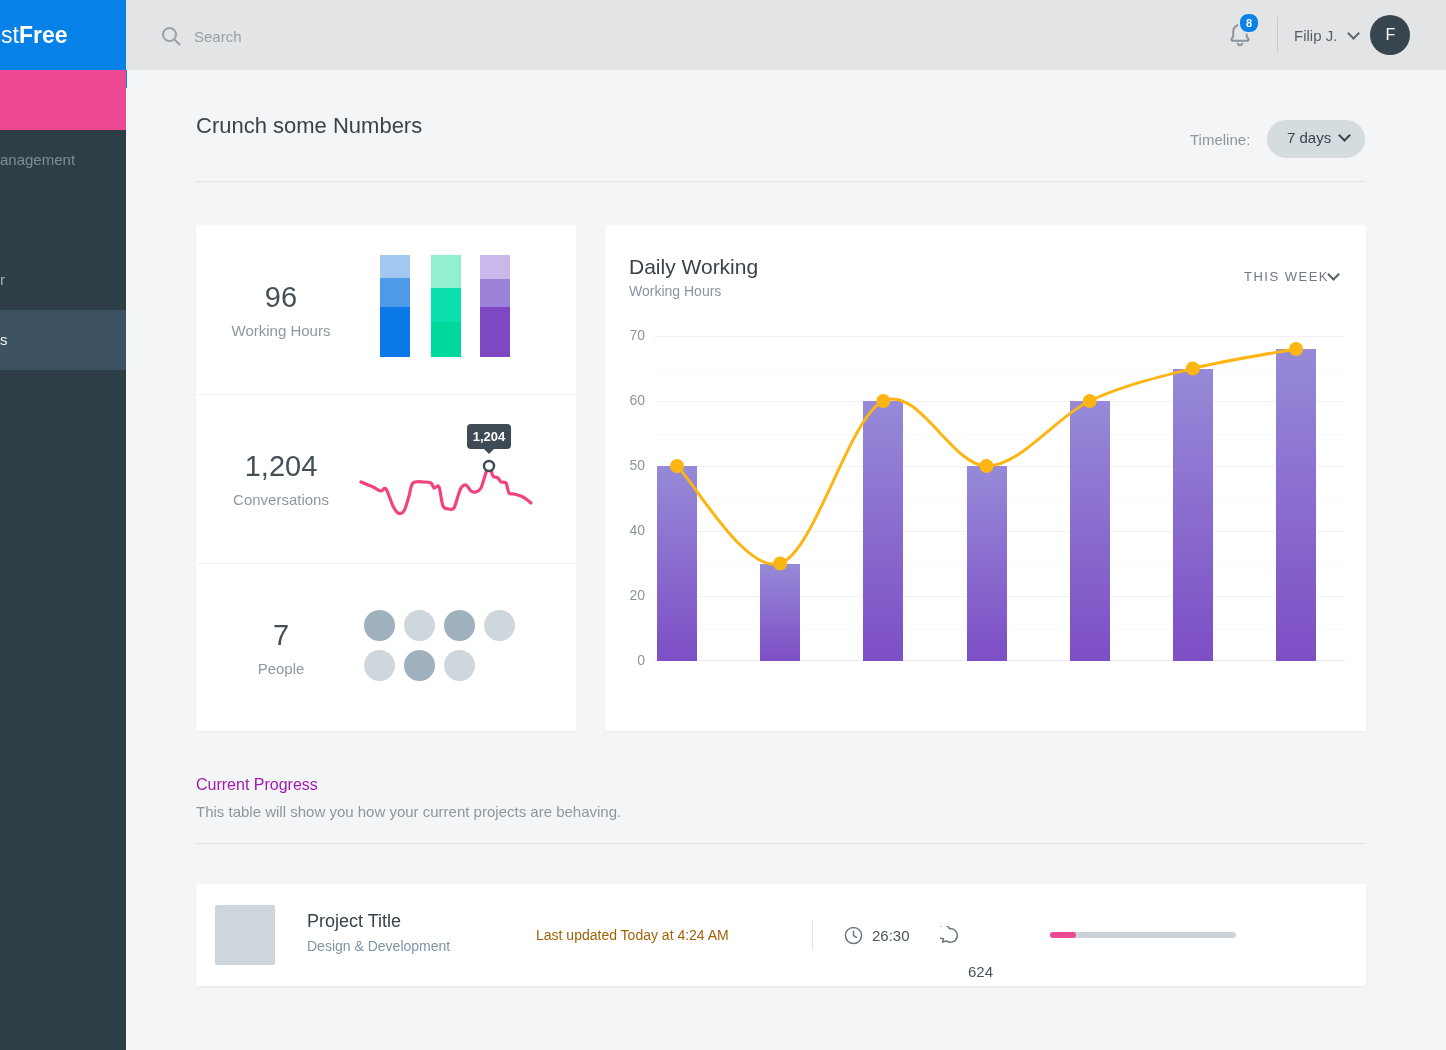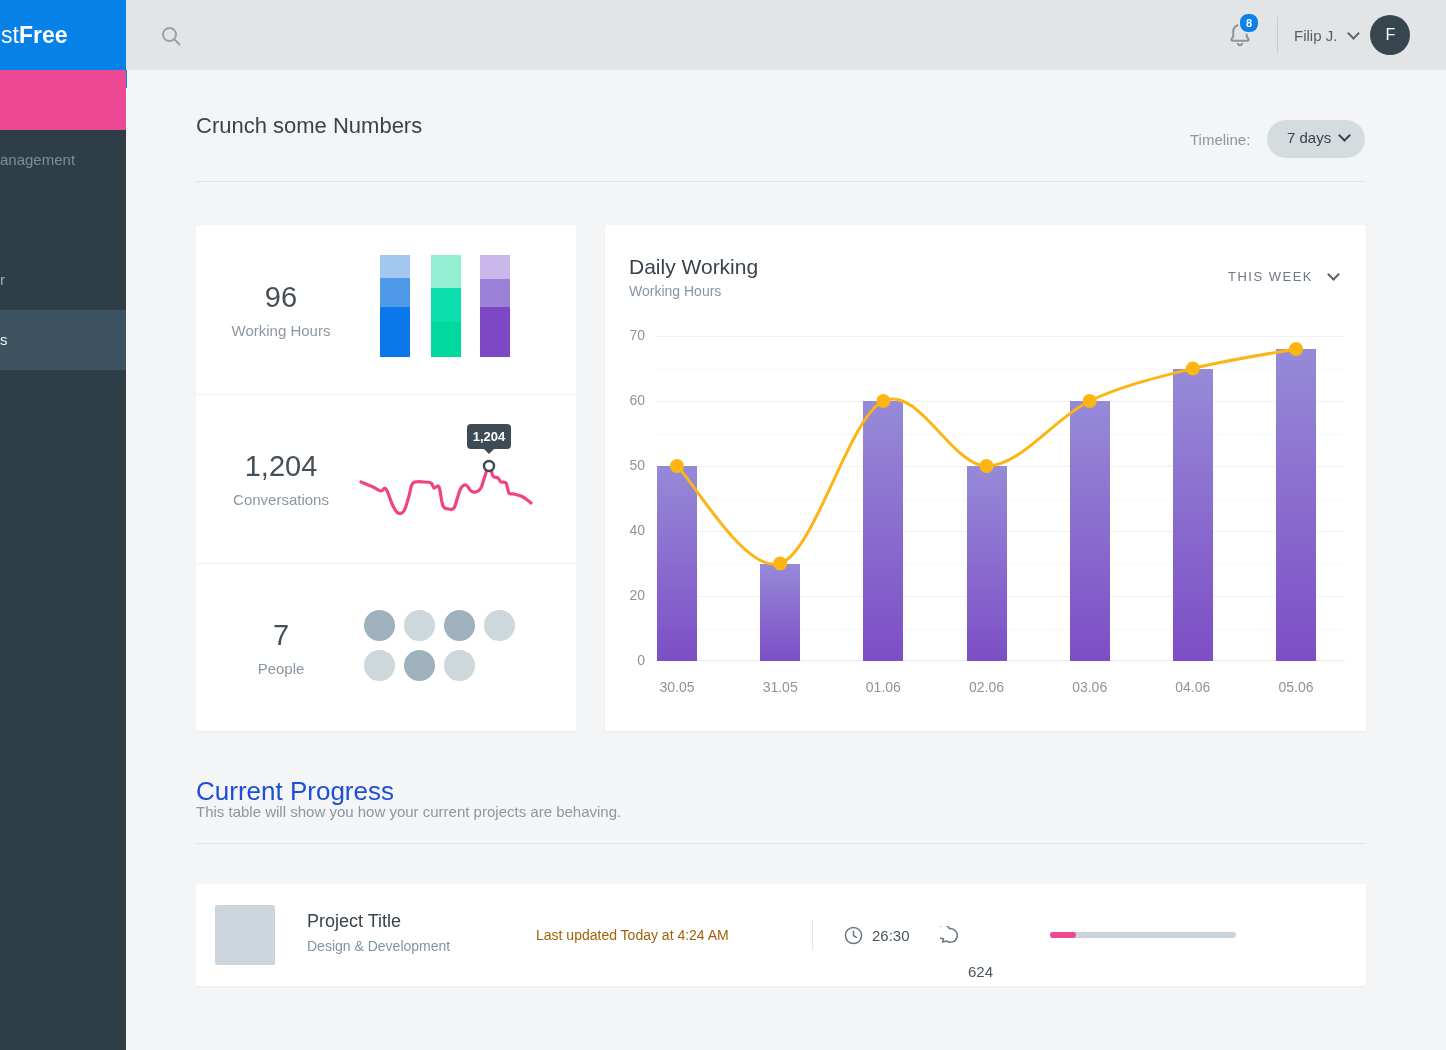--- a/index.html
+++ b/index.html
@@ -64,36 +64,36 @@
   .tooltip:after{content:"";position:absolute;left:50%;bottom:-5px;margin-left:-5px;border-left:5px solid transparent;
         border-right:5px solid transparent;border-top:5px solid #3e4a54;}
 
   .dots-wrap{position:absolute;left:168px;top:46px;width:160px;height:80px;}
   .dot{position:absolute;width:31px;height:31px;border-radius:50%;}
 
   
   .daily-card{left:605px;top:225px;width:761px;height:506px;}
   .dp-title{position:absolute;left:24px;top:30px;font-size:21px;color:#39434b;}
   .dp-sub{position:absolute;left:24px;top:58px;font-size:14px;color:#8795a3;}
-  .dp-range{position:absolute;right:28px;top:44px;display:flex;align-items:center;gap:16px;cursor:pointer;justify-content:space-between;}
+  .dp-range{position:absolute;right:28px;top:44px;display:flex;align-items:center;cursor:pointer;justify-content:space-between;}
   .dp-range .txt{font-size:13px;letter-spacing:1.5px;color:#6e7983;}
   .dp-range .chev{border-color:#555f68;}
   .plot{position:absolute;left:50px;top:111px;width:690px;height:325px;}
   .y-axis{position:absolute;left:0;top:111px;width:40px;height:325px;}
   .ytick{position:absolute;right:0;width:40px;text-align:right;font-size:14px;color:#8b959c;}
   .gridline{position:absolute;left:0;width:690px;height:1px;background:#eff1f3;}
   .gridline.minor{background:#f7f8f9;}
   .gridline.baseline{background:#e9ebee;}
   .chart-bar{position:absolute;width:40px;background:linear-gradient(180deg,#968ad8 0%,#7d4ec5 100%);}
   .plot svg{position:absolute;left:0;top:0;overflow:visible;}
   .x-axis{position:absolute;left:50px;top:454px;width:690px;height:20px;}
   .xtick{position:absolute;transform:translateX(-50%);font-size:14px;color:#8b959c;white-space:nowrap;}
 
   
-  .cp-title{position:absolute;left:196px;top:776px;font-size:26px;color:#1d4ed8;}
+  .cp-title{position:absolute;left:196px;top:776px;font-size:16px;color:#a21caf;}
   .cp-sub{position:absolute;left:196px;top:803px;font-size:15px;color:#8d97a0;}
   .project-card{left:196px;top:884px;width:1170px;height:102px;cursor:pointer;}
   .thumb{position:absolute;left:19px;top:21px;width:60px;height:60px;background:#ccd6dc;border-radius:2px;}
   .p-title{position:absolute;left:111px;top:27px;font-size:18px;color:#39434b;}
   .p-cat{position:absolute;left:111px;top:54px;font-size:14px;color:#7d95a6;cursor:pointer;}
   .p-upd{position:absolute;left:340px;top:43px;font-size:14px;color:#a16207;}
   .p-vdiv{position:absolute;left:616px;top:36px;width:1px;height:30px;background:#e3e6e8;}
   .p-ic{position:absolute;top:42px;}
   .p-num{position:absolute;top:43px;font-size:15px;color:#4a545c;}
   .p-track{position:absolute;left:854px;top:48px;width:186px;height:6px;border-radius:3px;background:#ccd3d8;}
@@ -112,20 +112,21 @@
     <div class="side-active">s</div>
   </aside>
 
   <header class="topbar">
     <span class="search-icon">
       <svg width="22" height="22" viewBox="0 0 22 22">
           <circle cx="9.5" cy="9.5" r="6.5" fill="none" stroke="#9aa1a8" stroke-width="2"></circle>
           <line x1="14.5" y1="14.5" x2="19.5" y2="19.5" stroke="#9aa1a8" stroke-width="2" stroke-linecap="round"></line>
         </svg>
     </span>
+    <input class="search-input" type="text" placeholder="Search" style="">
     <span class="bell">
       <svg width="28" height="28" viewBox="0 0 24 24">
           <path d="M12 3.2a5.8 5.8 0 0 0-5.8 5.8v4.2l-1.5 2.4c-.33.55.05 1.4.9 1.4h12.8c.85 0 1.23-.85.9-1.4l-1.5-2.4V9A5.8 5.8 0 0 0 12 3.2z" fill="none" stroke="#8a949c" stroke-width="1.7" stroke-linejoin="round"></path>
           <path d="M10.2 19.4a1.9 1.9 0 0 0 3.6 0" fill="none" stroke="#8a949c" stroke-width="1.7" stroke-linecap="round"></path>
         </svg>
     </span>
     <span class="badge">8</span>
     <span class="tb-divider"></span>
     <div class="user-menu">
       <span class="user-name">Filip J.</span>
@@ -232,29 +233,20 @@
           <path d="M22,130 C39.2,146.3 90.8,238.3 125.16666666666667,227.5 C159.6,216.7 193.9,81.3 228.33333333333334,65 C262.7,48.8 297.1,130.0 331.5,130 C365.9,130.0 400.3,81.3 434.6666666666667,65 C469.1,48.8 503.4,41.2 537.8333333333334,32.5 C572.2,23.8 623.8,16.3 641,13" fill="none" stroke="#fcb513" stroke-width="3" stroke-linecap="round"></path>
           <circle cx="22" cy="130" r="7" fill="#fcb513"></circle>
           <circle cx="125.16666666666667" cy="227.5" r="7" fill="#fcb513"></circle>
           <circle cx="228.33333333333334" cy="65" r="7" fill="#fcb513"></circle>
           <circle cx="331.5" cy="130" r="7" fill="#fcb513"></circle>
           <circle cx="434.6666666666667" cy="65" r="7" fill="#fcb513"></circle>
           <circle cx="537.8333333333334" cy="32.5" r="7" fill="#fcb513"></circle>
           <circle cx="641" cy="13" r="7" fill="#fcb513"></circle>
         </svg>
       </div>
-    <div class="x-axis">
-        <div class="xtick" style="left: 22px;">30.05</div>
-        <div class="xtick" style="left: 125.167px;">31.05</div>
-        <div class="xtick" style="left: 228.333px;">01.06</div>
-        <div class="xtick" style="left: 331.5px;">02.06</div>
-        <div class="xtick" style="left: 434.667px;">03.06</div>
-        <div class="xtick" style="left: 537.833px;">04.06</div>
-        <div class="xtick" style="left: 641px;">05.06</div>
-      </div>
   </section>
 
   <h2 class="cp-title" style="margin:0;font-weight:400;">Current Progress</h2>
   <div class="cp-sub">This table will show you how your current projects are behaving.</div>
   <div class="rule r2"></div>
 
   <section class="card project-card">
     <div class="thumb"></div>
     <div class="p-title">Project Title</div>
     <div class="p-cat">Design &amp; Development</div>

